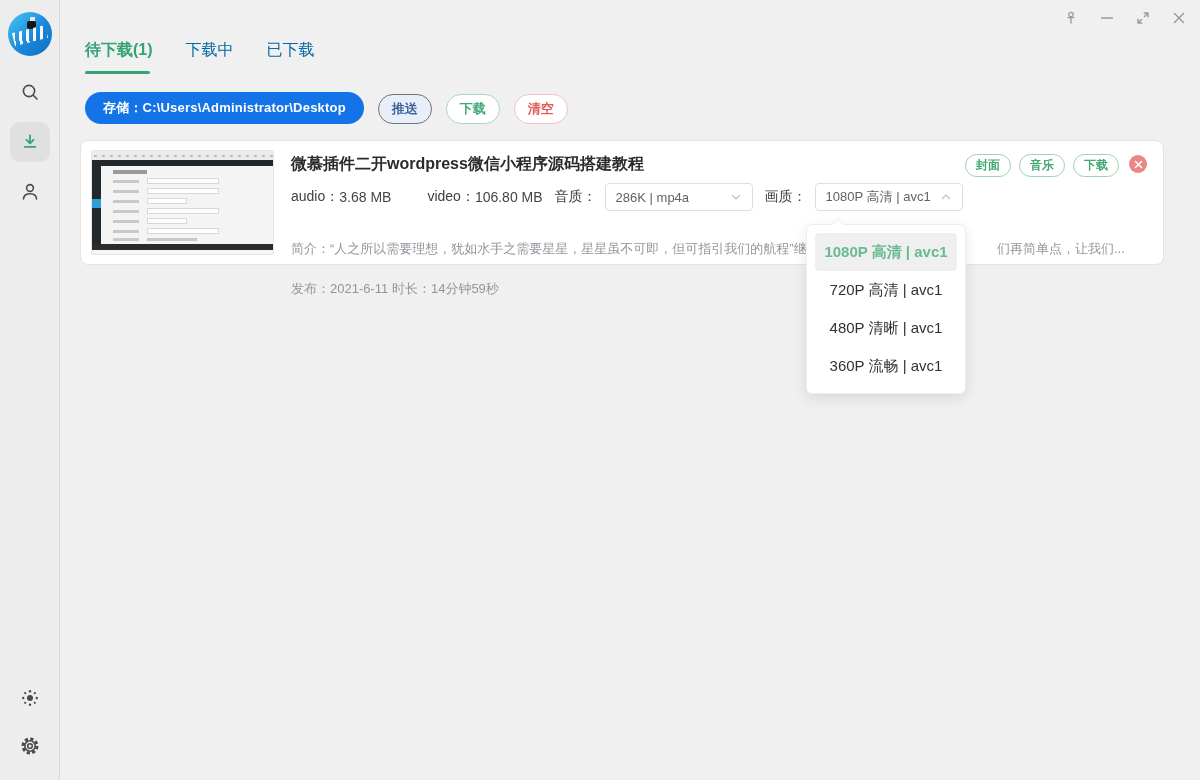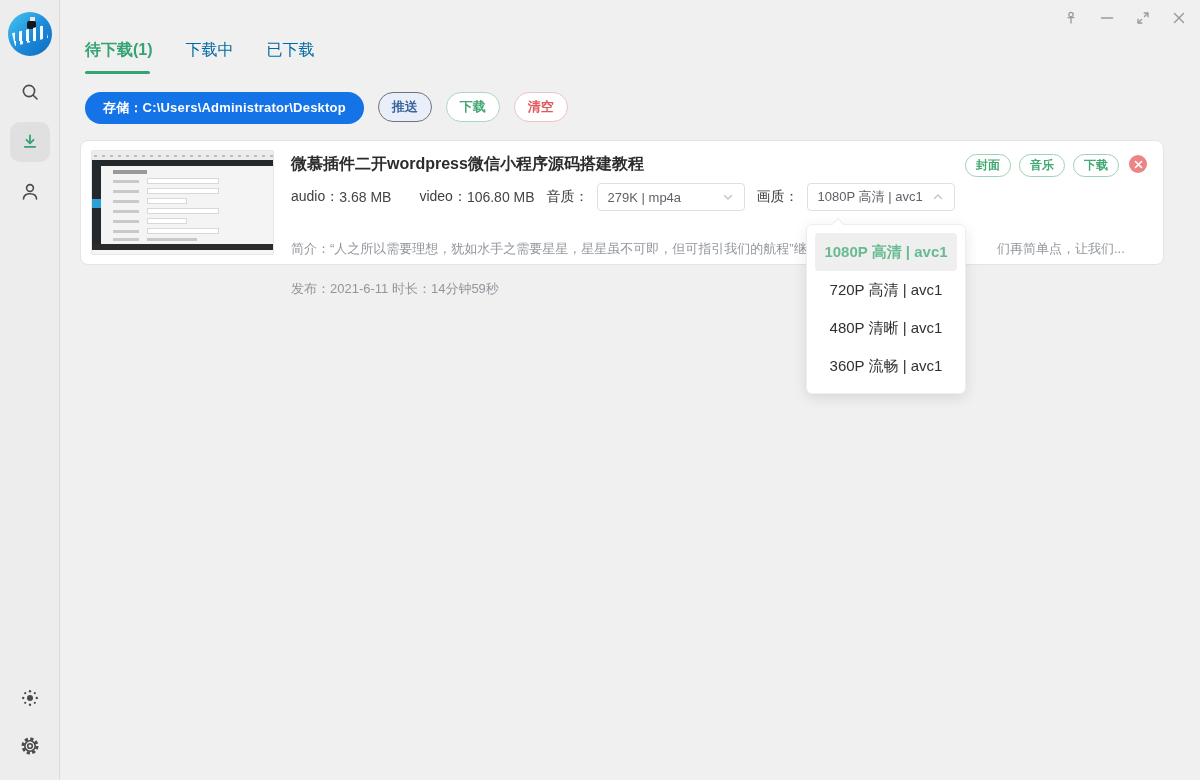--- a/index.html
+++ b/index.html
@@ -50,21 +50,21 @@
   .content { position:absolute; left:61px; top:0; right:0; bottom:0; padding:40px 36px 0 24px; }
 
   .tabs { display:flex; gap:33px; }
   .tab { font-size:16px; color:#0369a1; padding-bottom:13px; position:relative; cursor:pointer; }
   .tab.active { color:#35a374; font-weight:bold; }
   .tab.active::after {
     content:""; position:absolute; left:0; bottom:0; height:3px; width:96%;
     background:#35a374; border-radius:2px;
   }
 
-  .toolbar { margin-top:18px; display:flex; align-items:flex-start; gap:14px; }
+  .toolbar { margin-top:18px; display:flex; align-items:flex-end; gap:14px; }
   .storage-pill {
     height:32px; border-radius:16px; background:#1473e6; color:#fff;
     font-weight:bold; font-size:13px; display:flex; align-items:center;
     padding:0 18px; cursor:pointer; letter-spacing:.2px;
   }
   .pill-btn {
     height:30px; padding:0 13px; border-radius:15px; font-size:13px; font-weight:bold;
     display:flex; align-items:center; cursor:pointer; background:#fff;
   }
   .btn-push { background:#e9effa; border:1px solid #737373; color:#3c649c; }
@@ -104,21 +104,21 @@
     color:#42a873; font-size:12px; font-weight:bold; display:flex; align-items:center;
     background:#fff; cursor:pointer;
   }
   .remove-btn {
     position:absolute; top:14px; right:16px; width:18px; height:18px; border-radius:50%;
     background:#ec8585; display:flex; align-items:center; justify-content:center; cursor:pointer;
   }
 
   .meta-row { position:absolute; left:210px; top:42px; height:28px; display:flex; align-items:center; font-size:14px; color:#454545; }
   .m-label { color:#3f3f3f; }
-  .m-gap-lg { margin-right:28px; }
+  .m-gap-lg { margin-right:36px; }
   .m-gap-md { margin-right:12px; }
   .m-gap-sm { margin-right:8px; }
   .select {
     width:148px; height:28px; border:1px solid #dcdfe6; border-radius:4px; background:#fff;
     display:flex; align-items:center; justify-content:space-between; padding:0 10px;
     font-size:13px; color:#5f6368; cursor:pointer;
   }
 
   .pub-row { position:absolute; left:210px; top:95px; font-size:13px; color:#92969c;margin-top:44px; }
   .intro-row { position:absolute; left:210px; top:99px; right:12px; height:18px; font-size:13px; color:#92969c; white-space:nowrap; overflow:hidden; }
@@ -299,21 +299,21 @@
       </svg>
     </div>
 
     <div class="meta-row">
       <span class="m-label">audio：</span>
       <span class="m-gap-lg">3.68 MB</span>
       <span class="m-label">video：</span>
       <span class="m-gap-md">106.80 MB</span>
       <span class="m-label m-gap-sm">音质：</span>
       <div class="select m-gap-md">
-        <span>279K | mp4a</span>
+        <span>286K | mp4a</span>
         <svg width="12" height="12" viewBox="0 0 12 12">
           <polyline points="2.5,4.5 6,8 9.5,4.5" fill="none" stroke="#c0c4cc" stroke-width="1.4" stroke-linecap="round" stroke-linejoin="round"></polyline>
         </svg>
       </div>
       <span class="m-label m-gap-sm">画质：</span>
       <div class="select">
         <span>1080P 高清 | avc1</span>
         <svg width="12" height="12" viewBox="0 0 12 12" style="transform:rotate(180deg)">
           <polyline points="2.5,4.5 6,8 9.5,4.5" fill="none" stroke="#c0c4cc" stroke-width="1.4" stroke-linecap="round" stroke-linejoin="round"></polyline>
         </svg>

